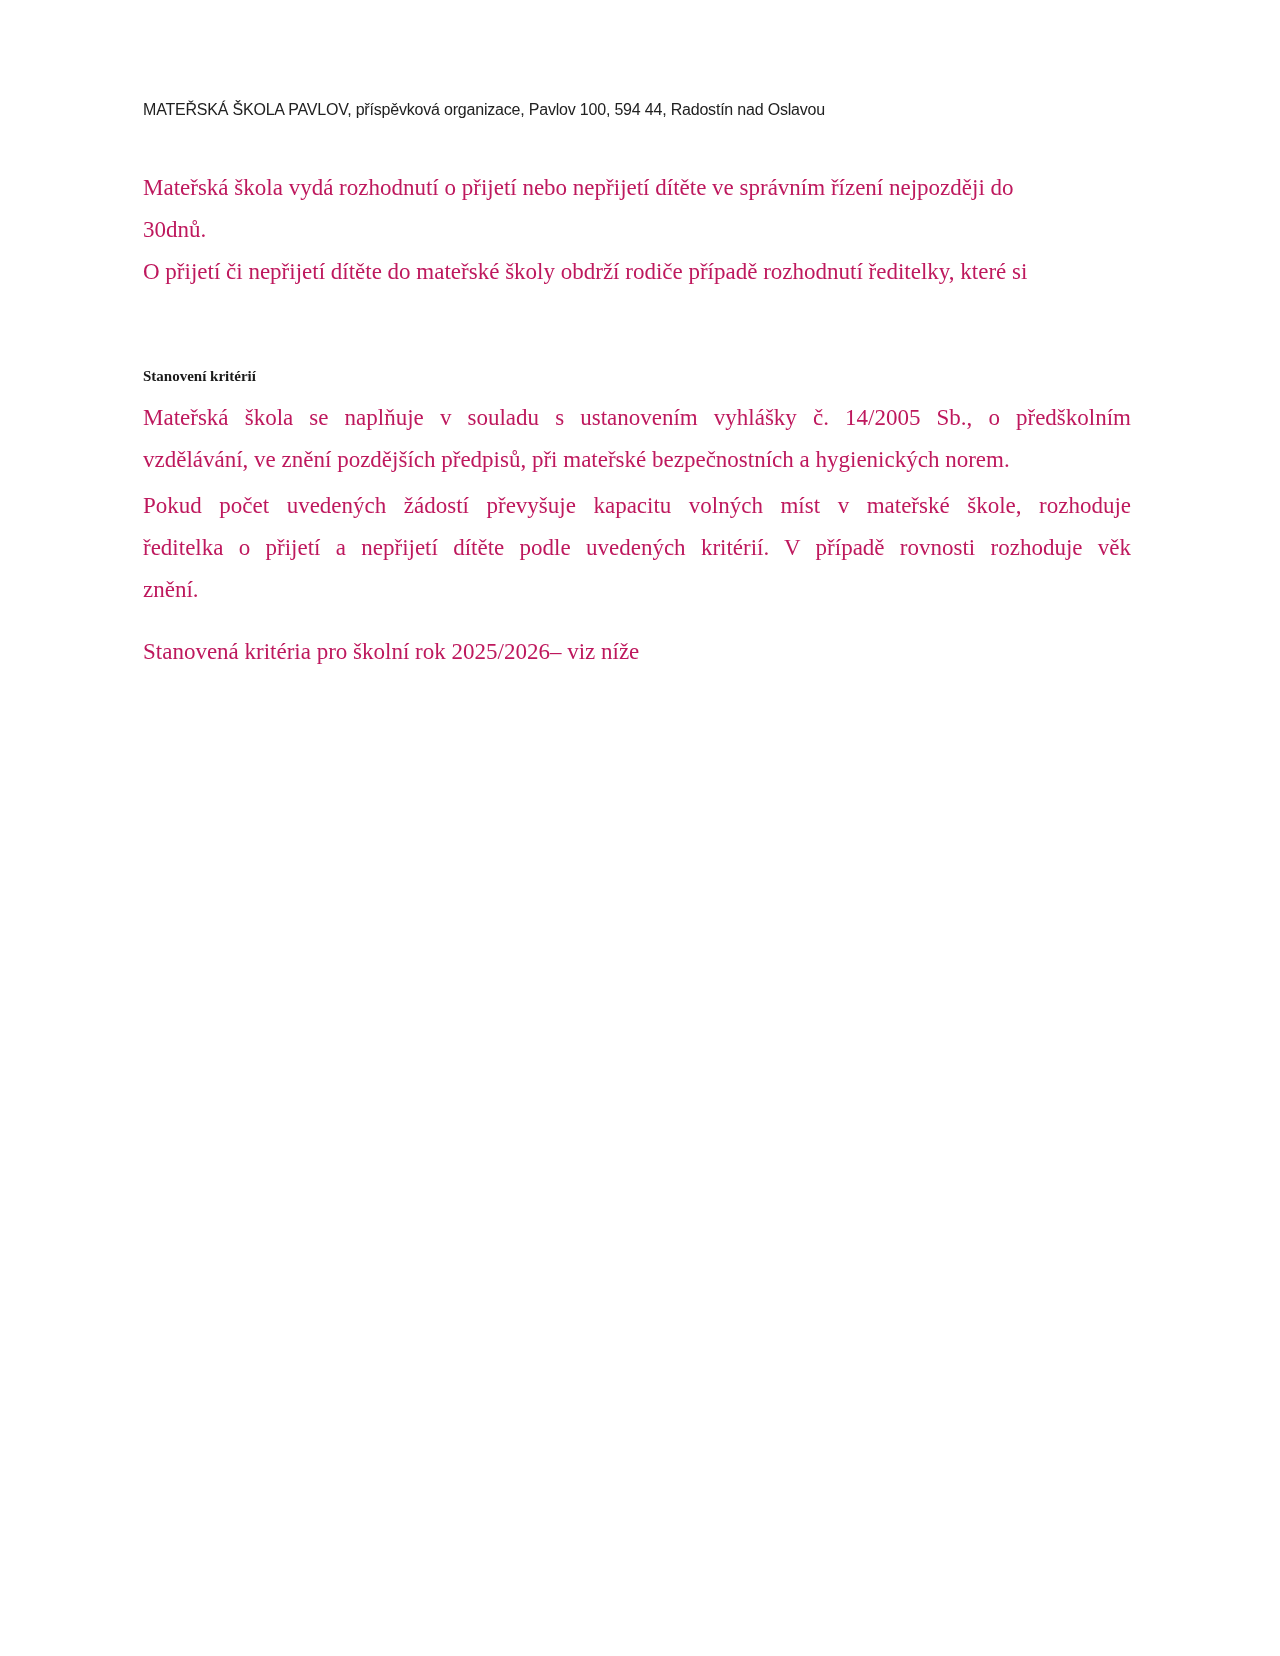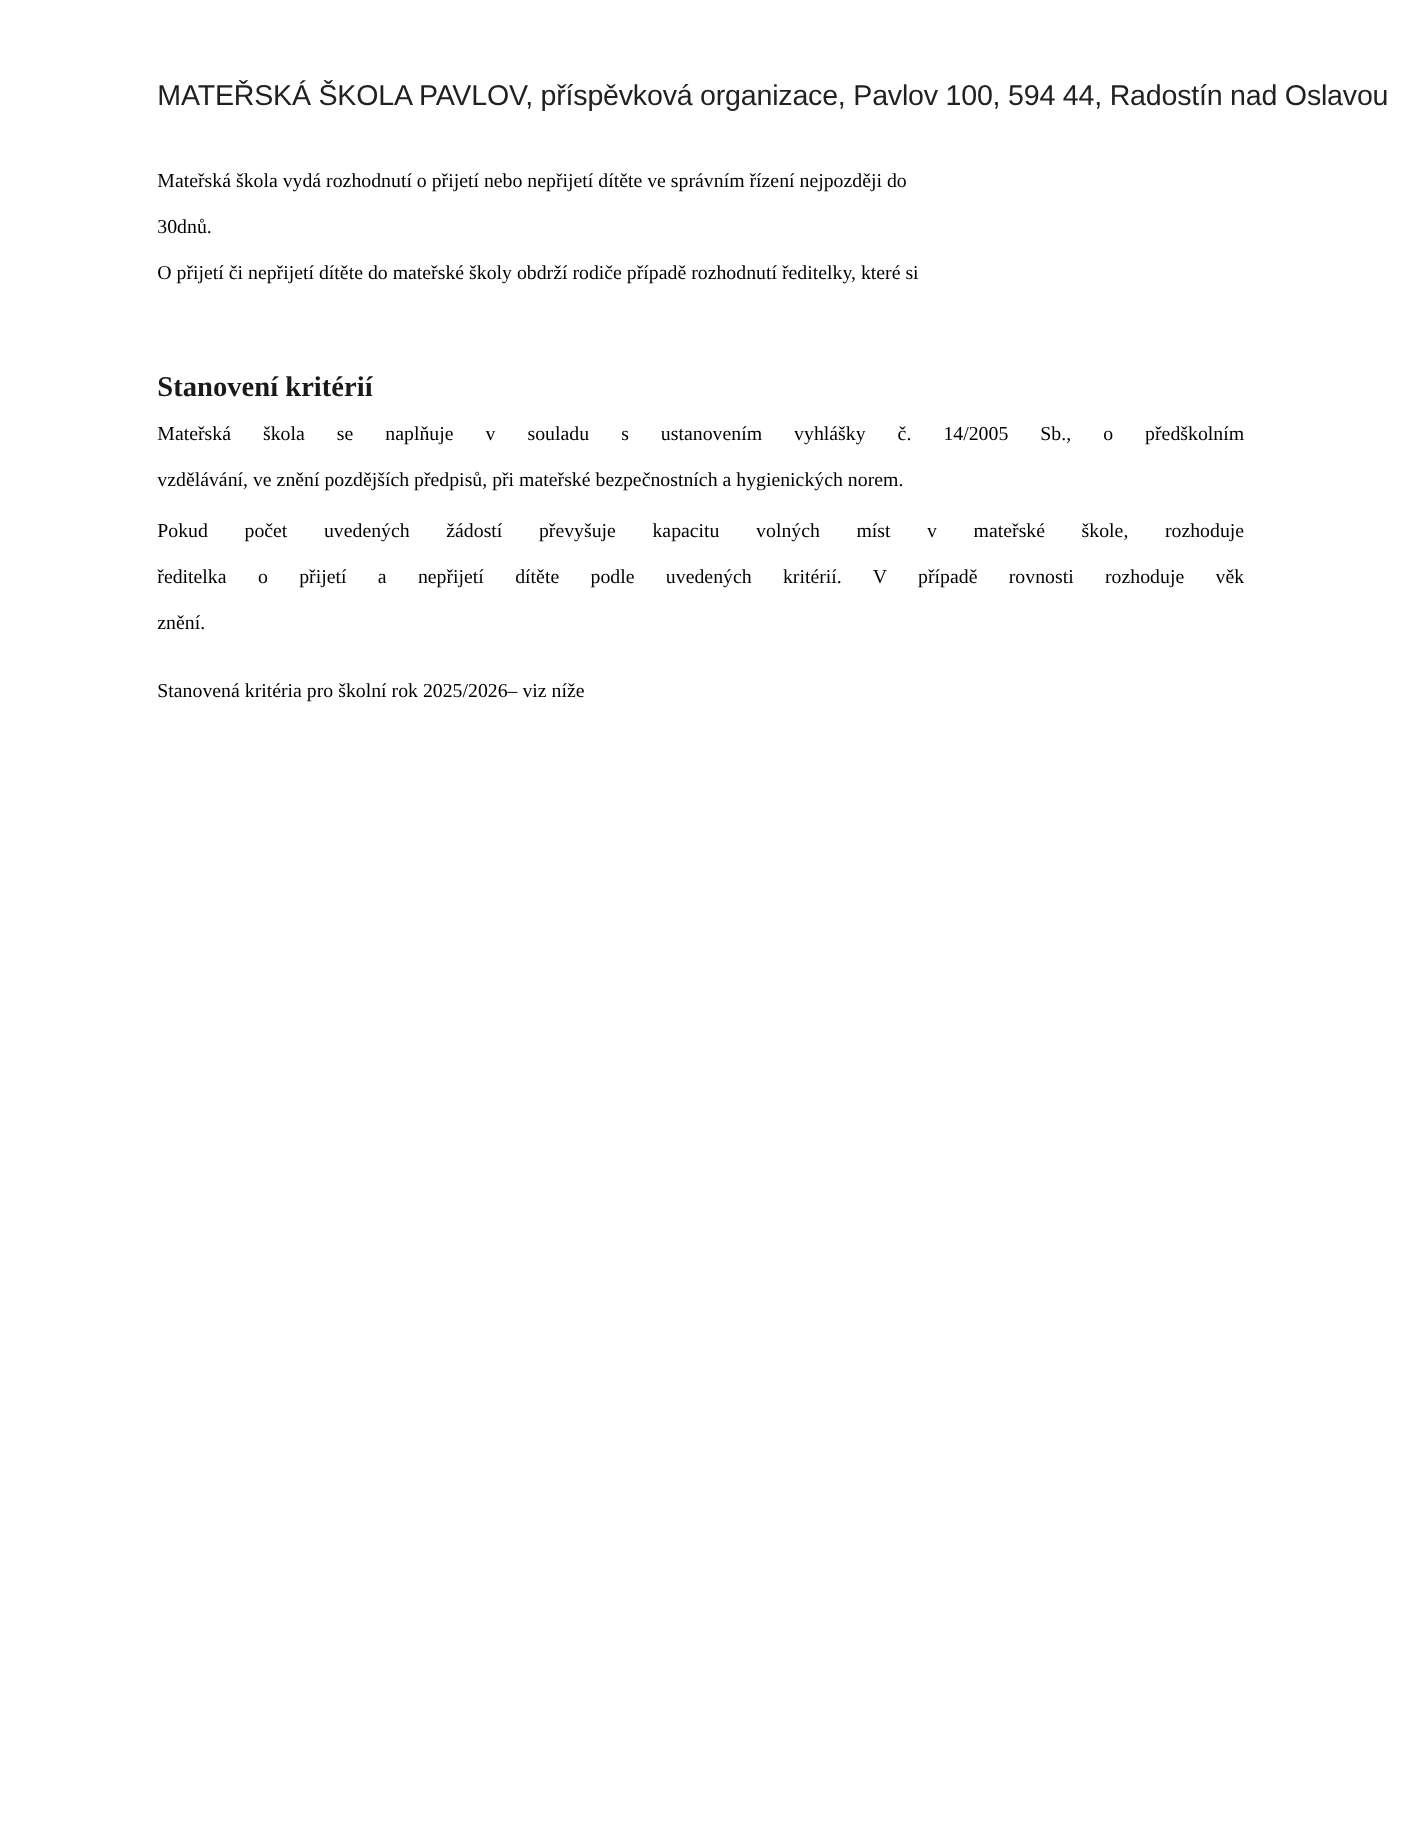--- a/index.html
+++ b/index.html
@@ -19,53 +19,53 @@
   }
 
   .content {
     position: absolute;
     left: 143px;
     top: 0;
     width: 988px;
   }
 
   .doc-header {
-    margin-top: 72px;
+    margin-top: 96px;
     font-family: "Liberation Sans", sans-serif;
-    font-size: 26px;
+    font-size: 16px;
     line-height: 28px;
     color: #212121;
     letter-spacing: -0.2px;
     white-space: nowrap;
   }
 
   .body-text {
     font-family: "Liberation Serif", serif;
-    font-size: 18px;
+    font-size: 23px;
     line-height: 42px;
-    color: #000000;
+    color: #be185d;
   }
 
   .line {
     white-space: nowrap;
   }
 
   .line.justify {
     white-space: normal;
     text-align: justify;
     text-align-last: justify;
   }
 
   .para-1 { margin-top: 43px; }
   .para-2 { margin-top: 0; }
 
   .section-heading {
     margin-top: 62px;
     font-family: "Liberation Serif", serif;
-    font-size: 26px;
+    font-size: 15px;
     line-height: 42px;
     font-weight: bold;
     color: #1a1a1a;
   }
 
   .para-3 { margin-top: 0; }
   .para-4 { margin-top: 4px; }
   .para-5 { margin-top: 20px; }
 </style>
 </head>

